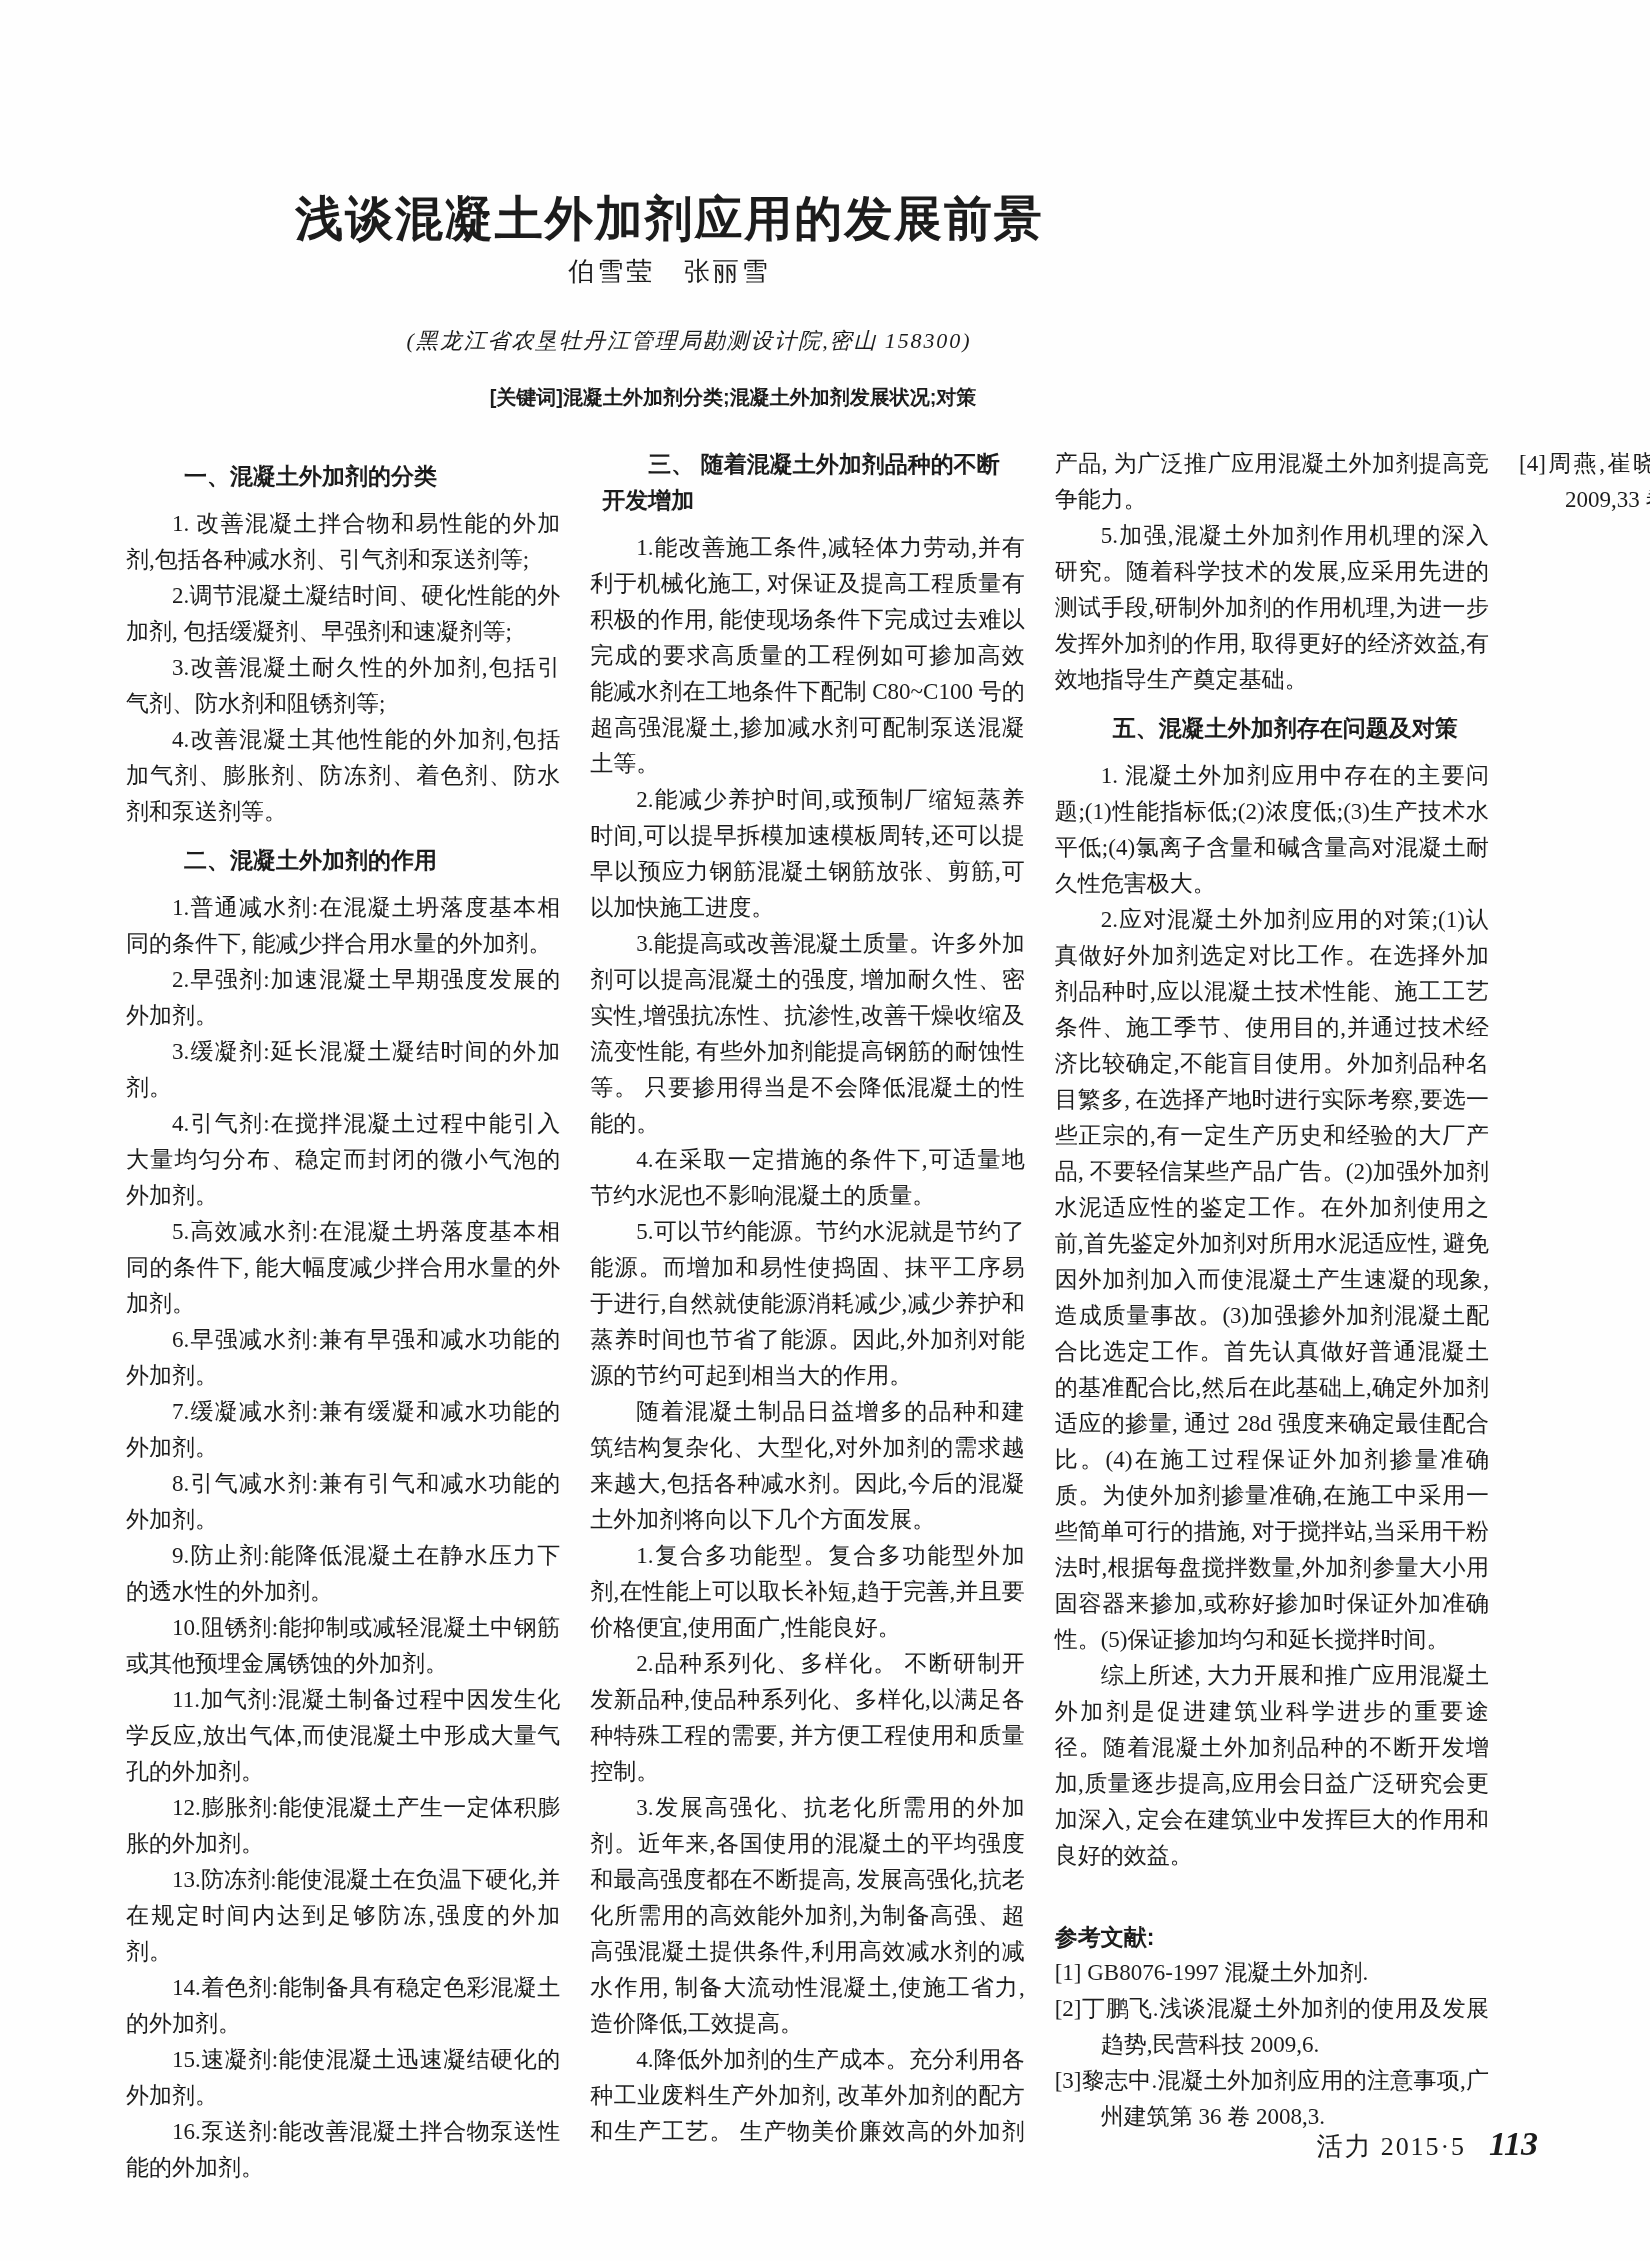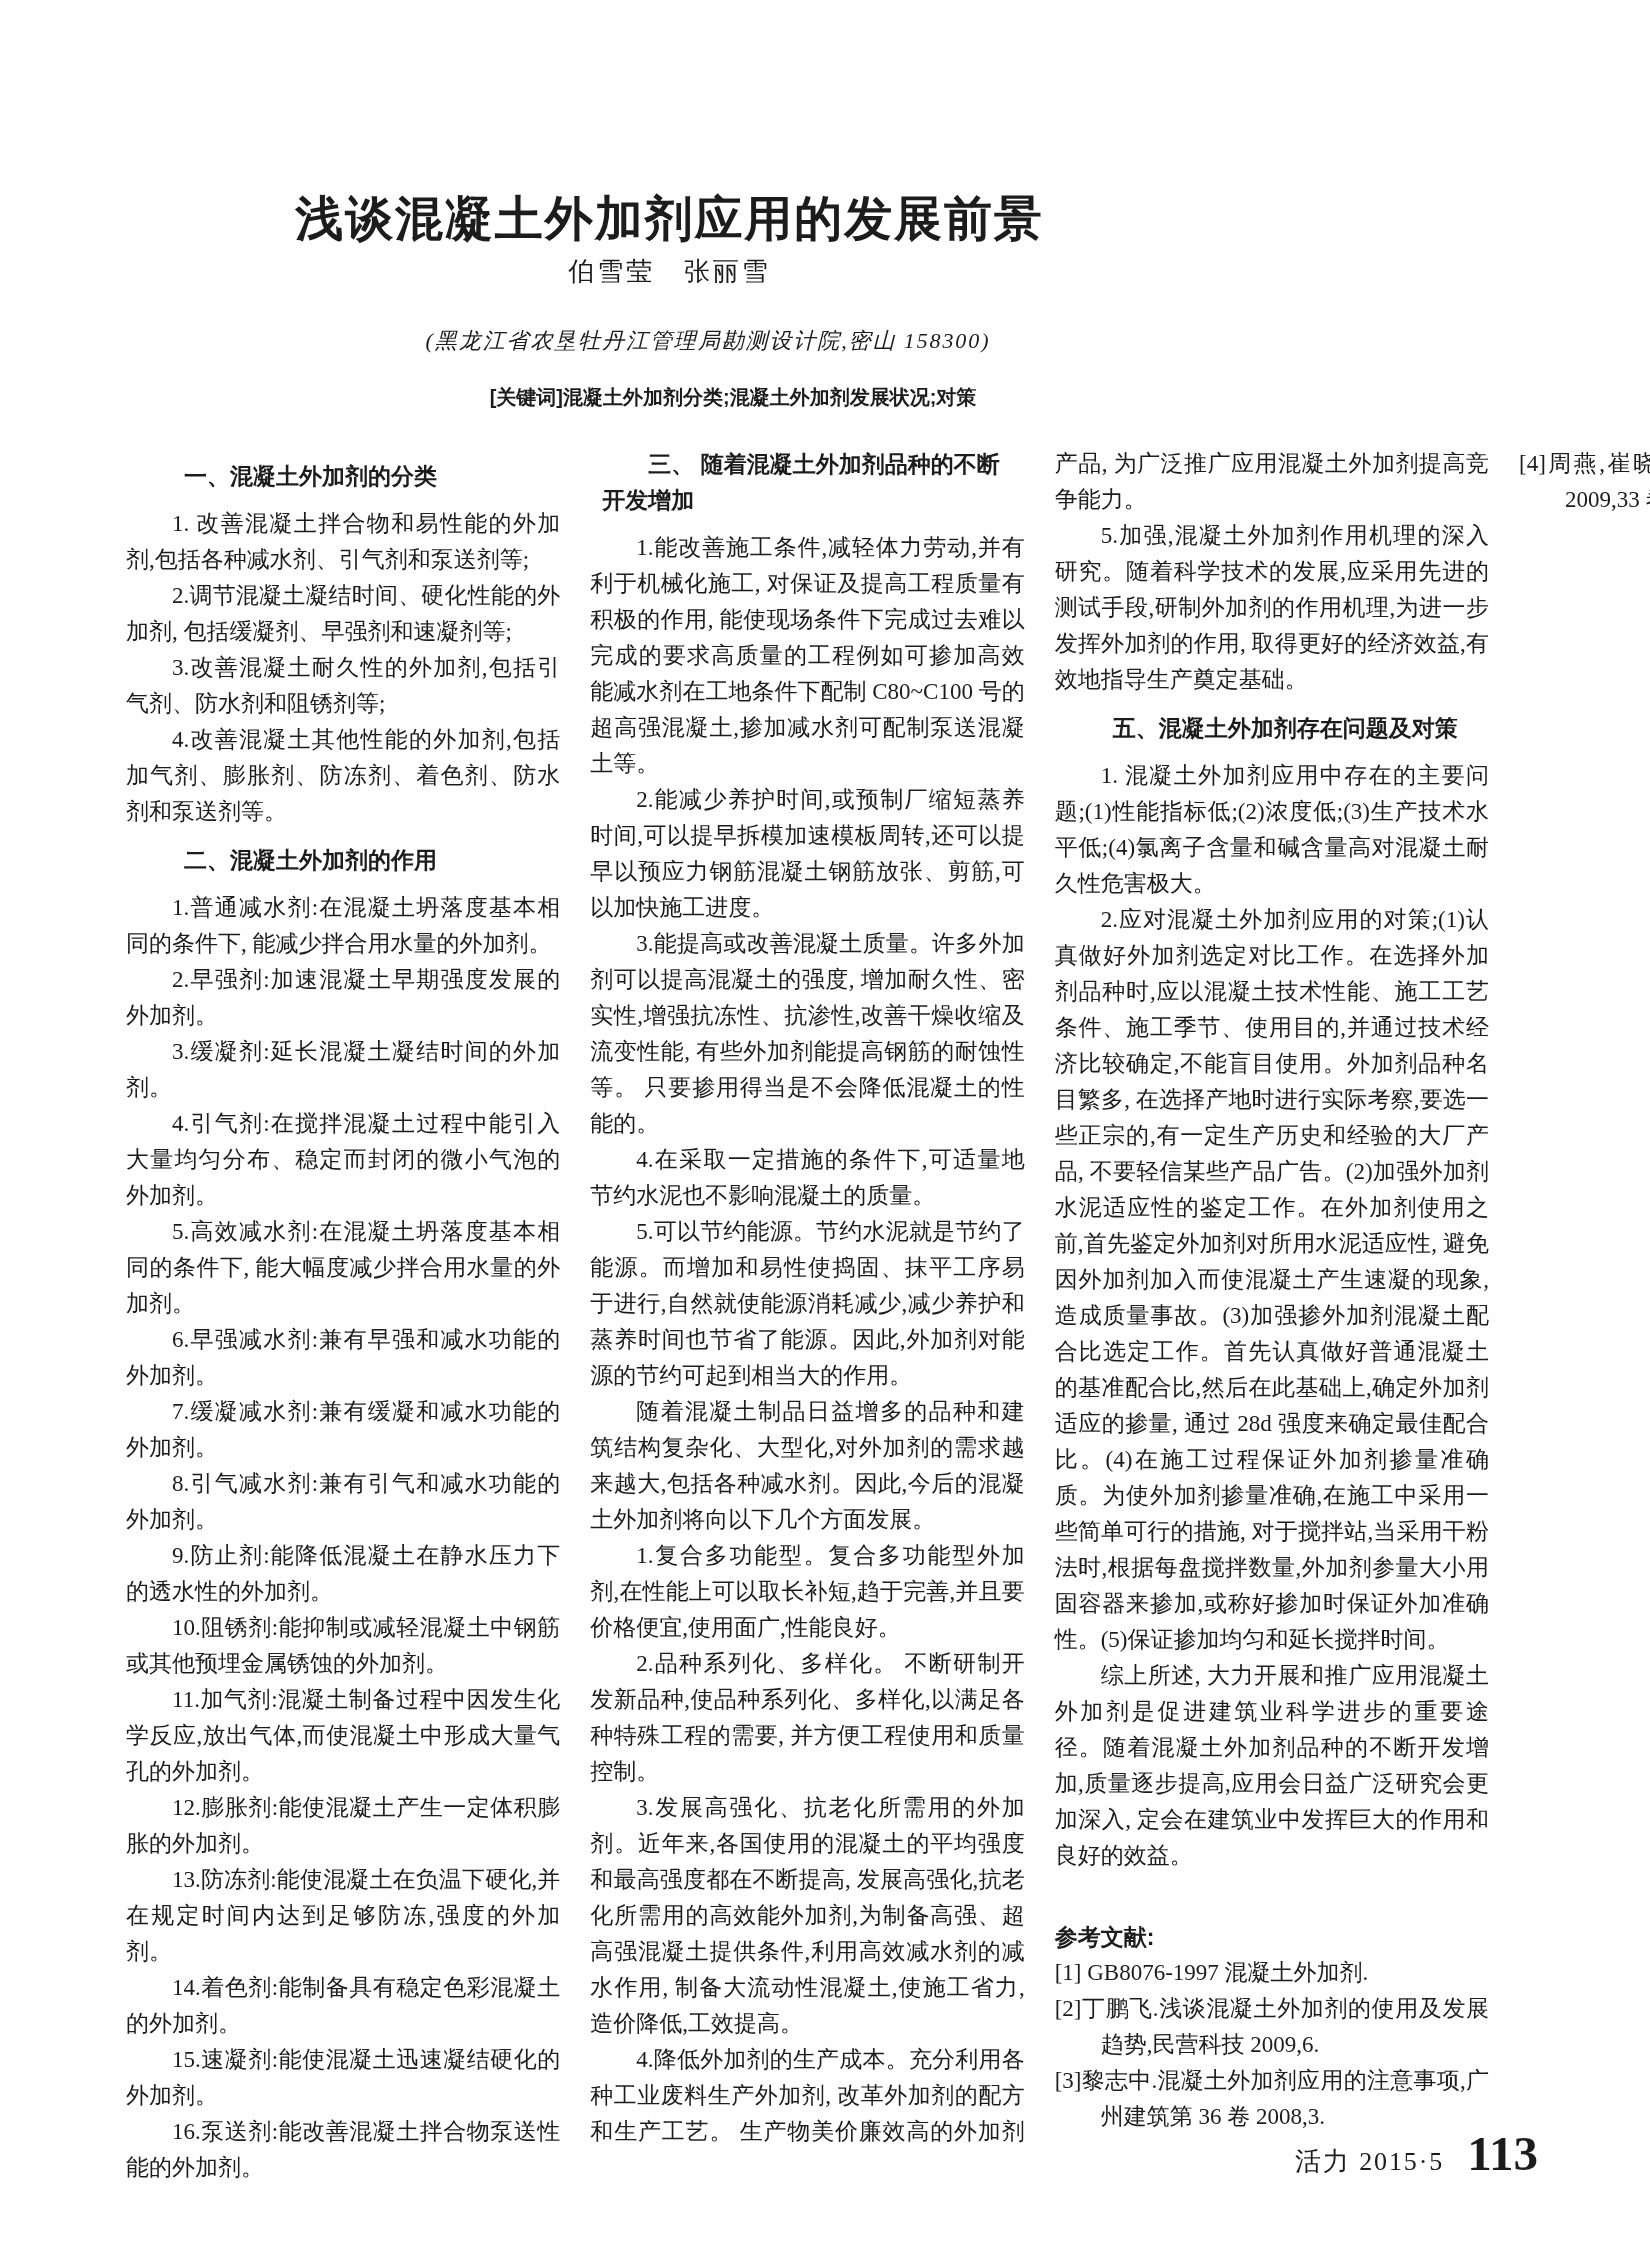--- a/index.html
+++ b/index.html
@@ -24,21 +24,20 @@
     text-align:center;
     font-size:26px;
     font-family:"Liberation Sans","DejaVu Sans",sans-serif;
     letter-spacing:2.9px;
   }
   .affiliation {
     position:absolute; top:326px; left:0; width:1378px;
     text-align:center;
     font-size:22px; font-style:italic;
     letter-spacing:1.9px;
-    padding-left:19px;
   }
   .keywords {
     position:absolute; top:384px; left:146px; width:1174px;
     text-align:center;
     font-size:20px; font-weight:bold;
     font-family:"Liberation Sans","DejaVu Sans",sans-serif;
   }
   .article-body {
     position:absolute; top:446px; left:126px;
     width:1363px; height:1742px;
@@ -62,21 +61,21 @@
     margin:0; padding-left:2em; text-indent:-2em; text-align:justify;
   }
   .editor-note {
     margin:9.7px 0 0 0; text-align:right; padding-right:5.8px;
   }
   .footer {
     position:absolute; top:2125px; right:113px;
     display:flex; align-items:baseline; gap:23px;
   }
   .footer-journal { font-size:26px; letter-spacing:1.9px; }
-  .footer-page { font-size:49px; font-weight:bold; }
+  .footer-page { font-size:34px; font-weight:bold;font-style:italic; }
 </style>
 </head>
 <body>
 
 <div class="page">
 
   <h1 class="title">浅谈混凝土外加剂应用的发展前景</h1>
   <div class="authors">伯雪莹　张丽雪</div>
   <div class="affiliation">(黑龙江省农垦牡丹江管理局勘测设计院,密山 158300)</div>
   <div class="keywords">[关键词]混凝土外加剂分类;混凝土外加剂发展状况;对策</div>

